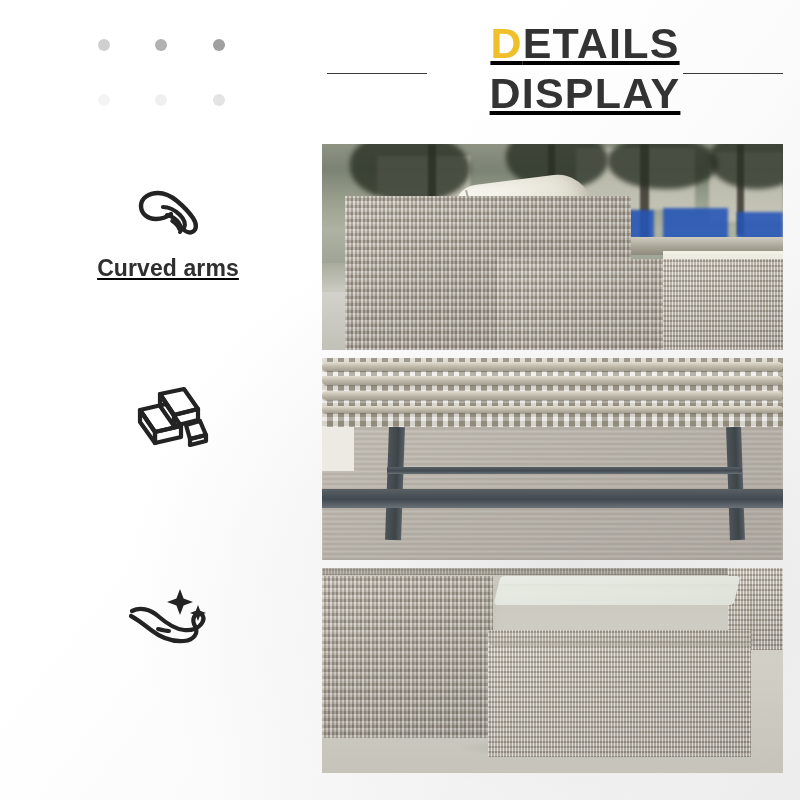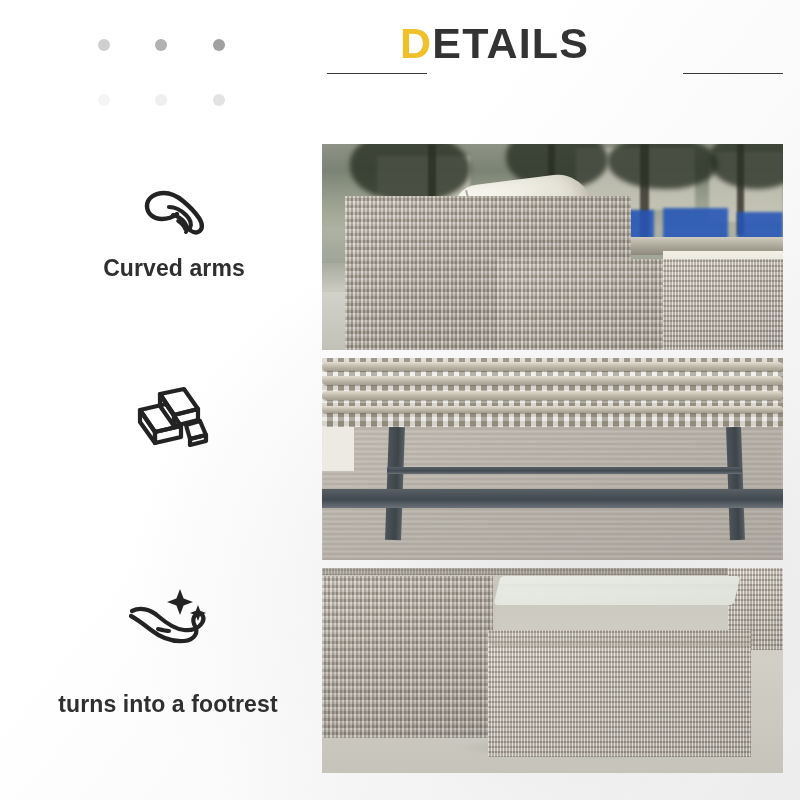--- a/index.html
+++ b/index.html
@@ -17,34 +17,36 @@
       linear-gradient(128deg, #ffffff 0%, #ffffff 38%, #fbfbfb 58%, #f2f2f2 82%, #ebebeb 100%);
   }
 
   
   .dot-grid { position:absolute; left:88px; top:35px; width:140px; height:76px; }
   .dot { position:absolute; width:12px; height:12px; border-radius:50%; }
 
   
   .heading {
     position:absolute; left:400px; top:18px; width:370px;
+    text-align:center;
+    text-decoration:underline;
   }
   .heading-line {
     font-size:43px; font-weight:bold; letter-spacing:1.2px;
     color:#333333; line-height:50px; white-space:nowrap;
   }
   .hl-accent { color:#F0C02A; }
   .rule { position:absolute; height:0; border-top:1.6px solid #3a3a3a; }
   #rule-left  { left:327px; top:73px; width:100px; }
   #rule-right { left:683px; top:73px; width:100px; }
 
   
   .features { position:absolute; left:18px; top:175px; width:300px; }
   .feature { width:300px; text-align:center; }
-  #feature-0 { position:absolute; left:6px; top:0; }
+  #feature-0 { position:absolute; left:0; top:0;text-decoration:underline; }
   #feature-1 { position:absolute; left:0; top:205px; }
   #feature-2 { position:absolute; left:0; top:405px; }
   .feature-icon { height:72px; display:flex; align-items:center; justify-content:center; }
   .feature-label {
     margin-top:6px; font-size:23px; font-weight:bold; color:#2f2f2f;
     line-height:31px; letter-spacing:0.1px;
   }
 
   
   .photo {
@@ -161,20 +163,21 @@
     <div class="dot" style="left:10px;  top:59px; background:#f4f4f4;"></div>
     <div class="dot" style="left:67px;  top:59px; background:#efefef;"></div>
     <div class="dot" style="left:125px; top:59px; background:#e3e3e3;"></div>
   </div>
 
   <div class="rule" id="rule-left"></div>
   <div class="rule" id="rule-right"></div>
 
   <div class="heading">
     <div class="heading-line"><span class="hl-accent">D</span><span>ETAILS</span></div>
+    <div class="heading-line">DISPLAY</div>
   </div>
 
   <div class="features">
 
     <div class="feature" id="feature-0">
       <div class="feature-icon">
         <svg width="78" height="58" viewBox="0 0 78 58" fill="none">
           <path d="M12 24 C12 16 20 11 29 11 C36 11 42 14 48 19 C54 24 60 30 64 36 C68 42 68 48 63 50 C58 52 54 48 50 43" stroke="#232323" stroke-width="4.4" stroke-linecap="round" stroke-linejoin="round"></path>
           <path d="M12 24 C12 32 19 37 27 37 C33 37 38 35 42 32" stroke="#232323" stroke-width="4.4" stroke-linecap="round" stroke-linejoin="round"></path>
           <path d="M34 25 C40 25 46 28 51 33 C55 37 57 42 55 46" stroke="#232323" stroke-width="4.2" stroke-linecap="round" stroke-linejoin="round"></path>
@@ -211,21 +214,20 @@
       <div class="feature-icon">
         <svg width="92" height="62" viewBox="0 0 92 62" fill="none">
           <path d="M10 26 C18 22 28 24 36 31 C44 38 52 44 62 45 C70 46 77 43 80 38 C83 33 81 28 76 29 C71 30 70 36 73 41 C77 48 72 55 62 56 C50 57 38 52 29 45 C20 38 13 33 9 31" stroke="#232323" stroke-width="4.2" stroke-linecap="round" stroke-linejoin="round"></path>
           <path d="M36 44 C40 45 44 46 47 46" stroke="#232323" stroke-width="4.0" stroke-linecap="round"></path>
           <path d="M58 4 L61.6 13.4 L71 17 L61.6 20.6 L58 30 L54.4 20.6 L45 17 L54.4 13.4 Z" fill="#232323"></path>
           <path d="M76 20 L78.2 25.8 L84 28 L78.2 30.2 L76 36 L73.8 30.2 L68 28 L73.8 25.8 Z" fill="#232323"></path>
         </svg>
       </div>
       <div class="feature-label">
         <br>
-        <span>turns into a footrest</span>
       </div>
     </div>
 
   </div>
 
   <div class="photo" id="photo-0">
     <div class="ph-inner">
       <div class="p0-sky"></div>
       <div class="p0-bld" style="left:12%; top:6%; width:20%; height:36%;"></div>
       <div class="p0-bld" style="left:55%; top:2%; width:26%; height:30%;"></div>

